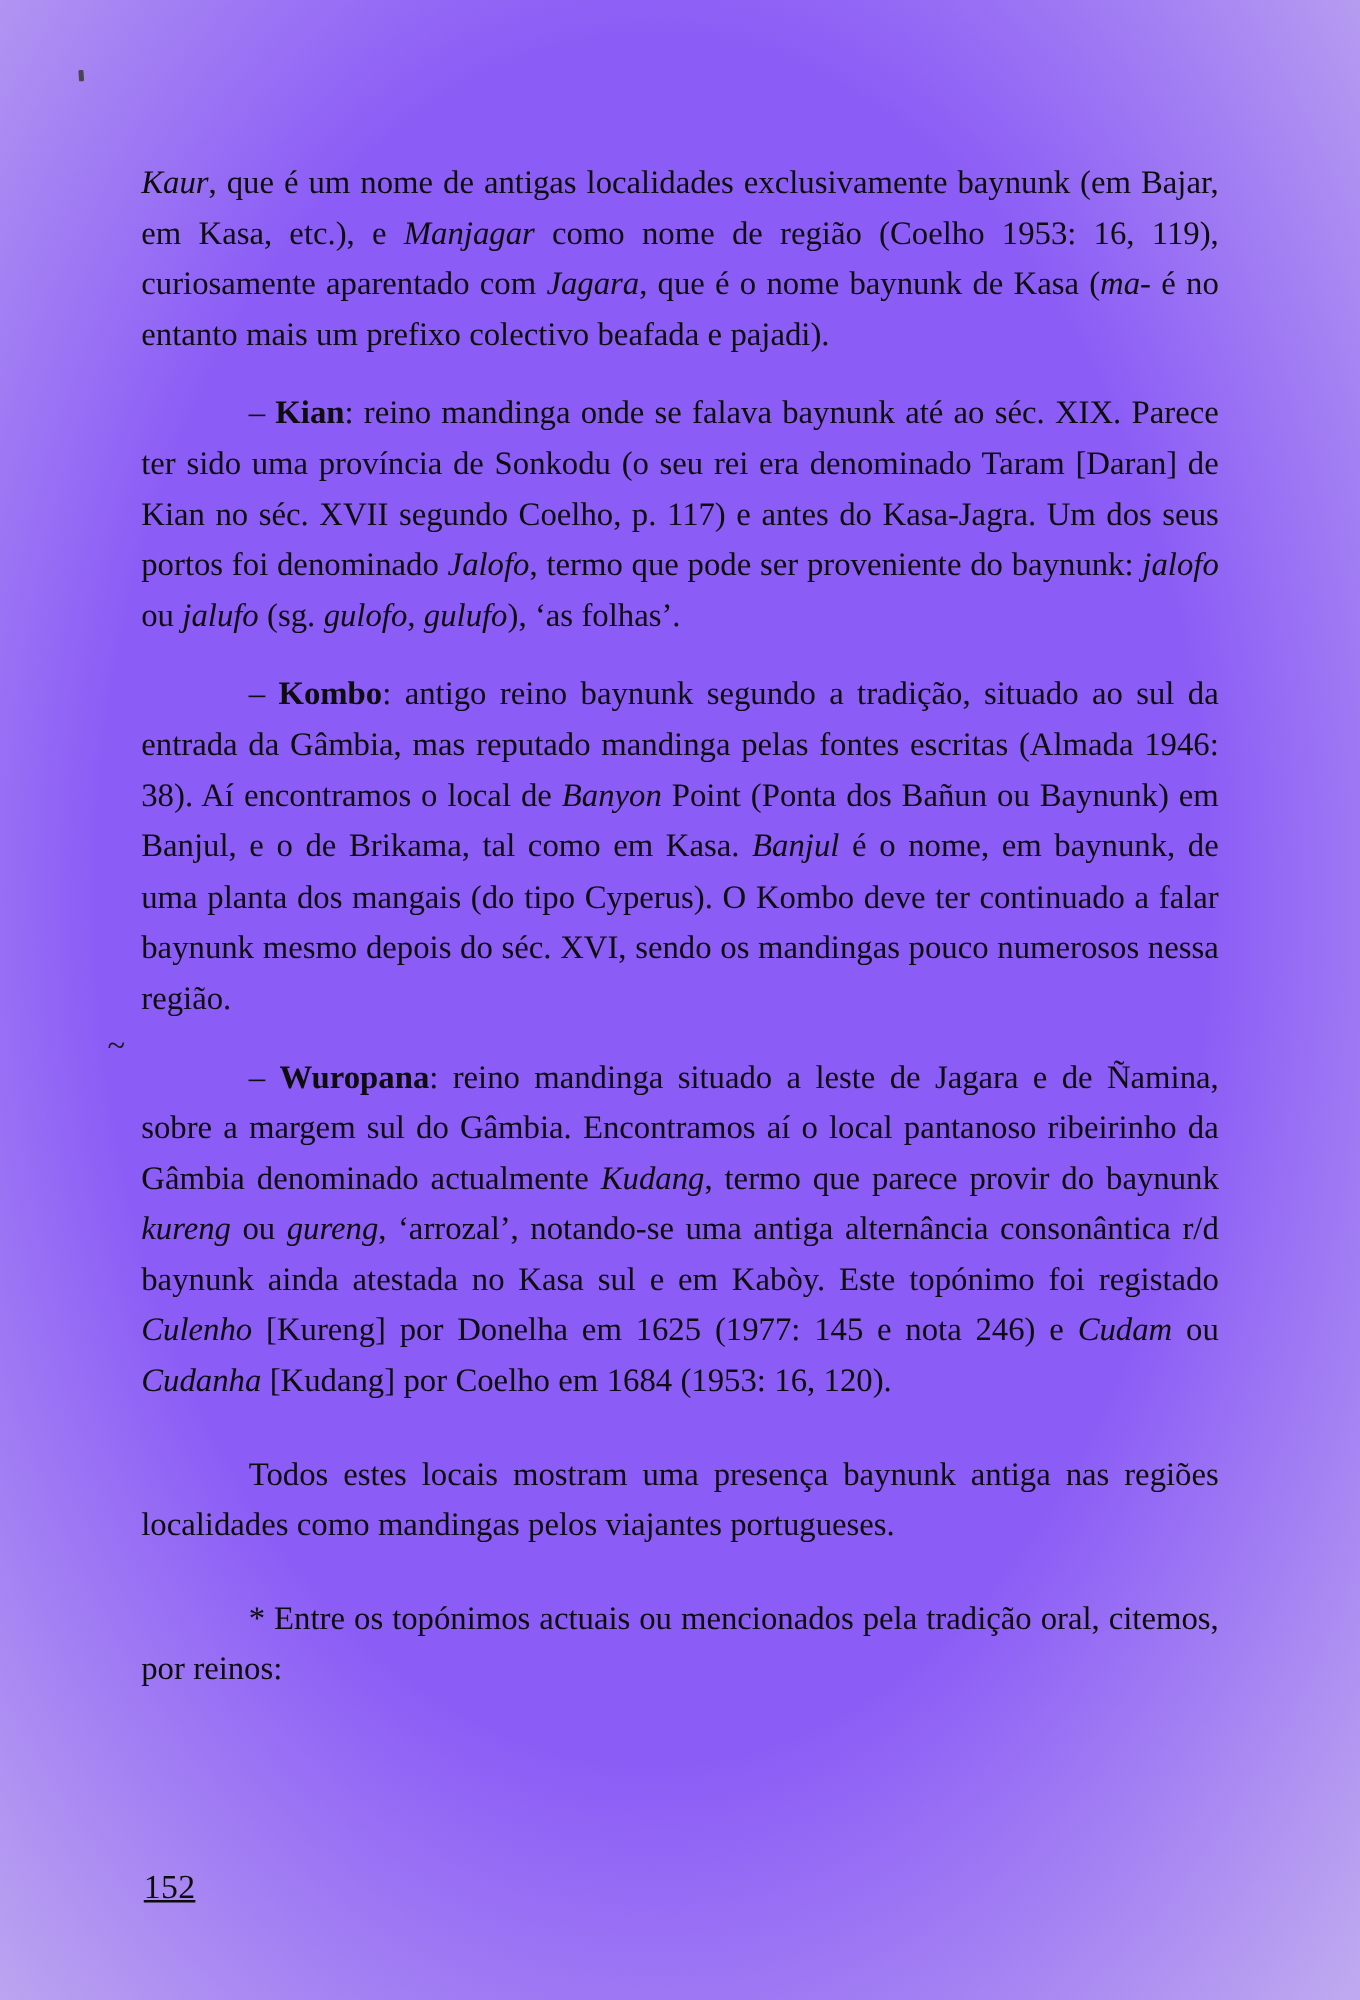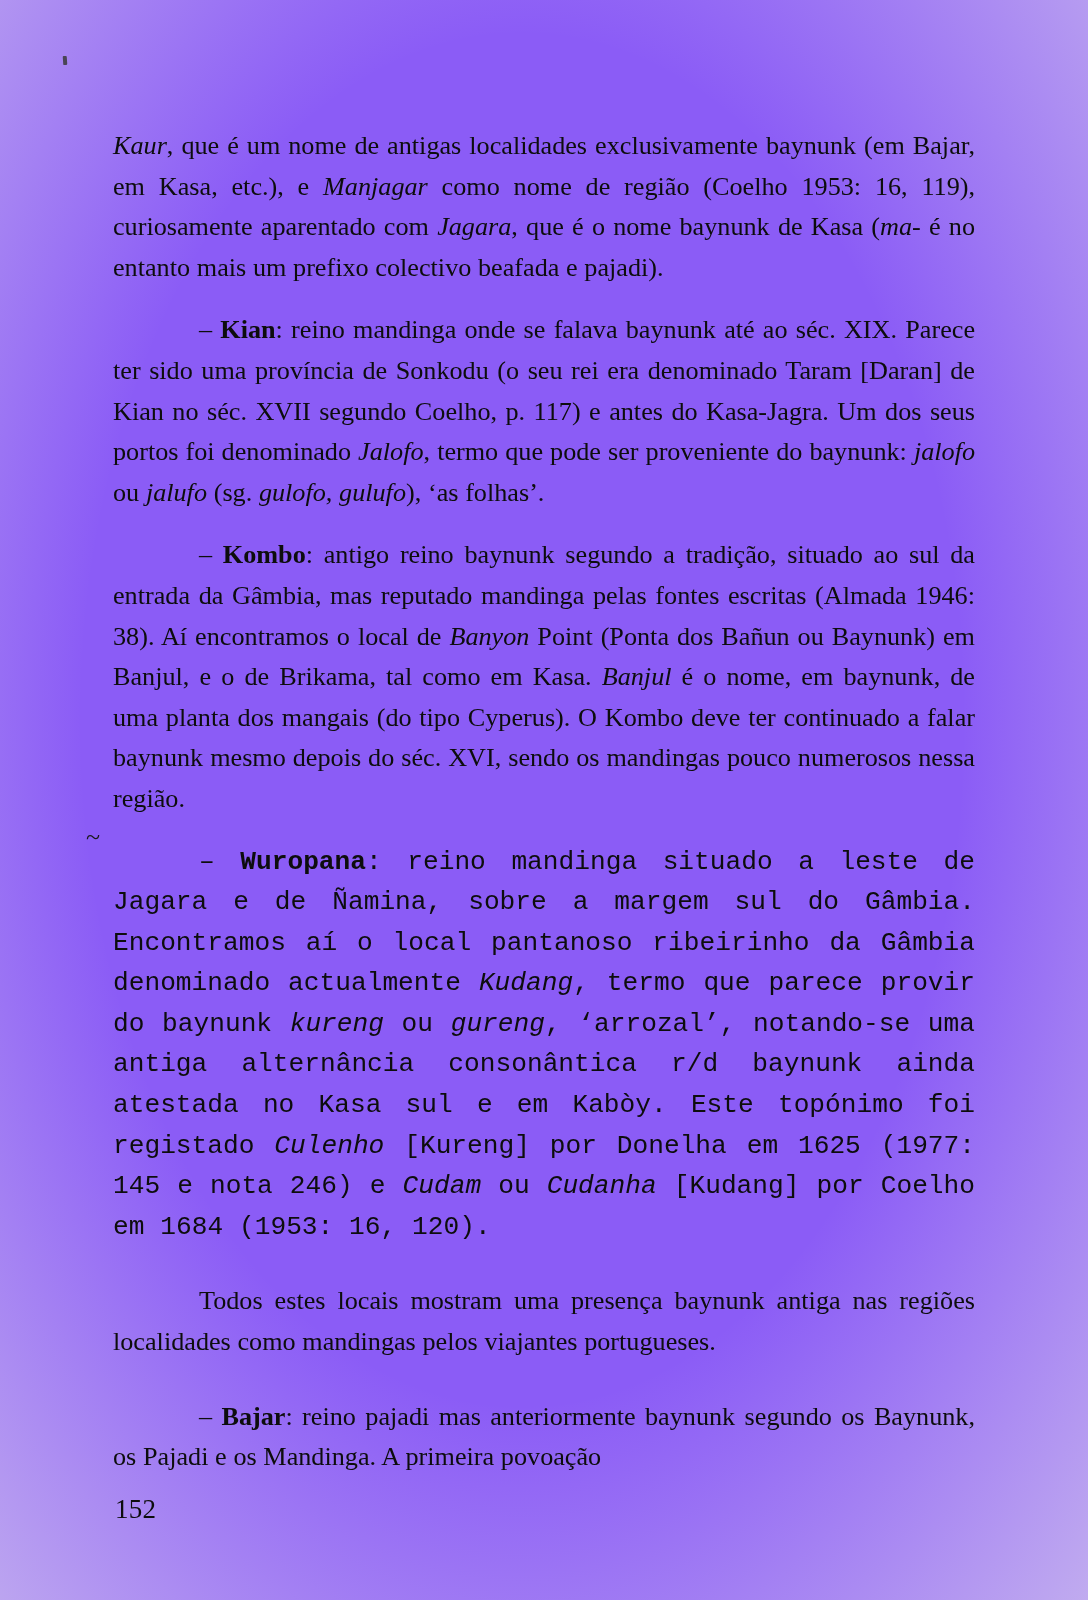--- a/index.html
+++ b/index.html
@@ -62,20 +62,21 @@
     width: 86px;
   }
 
   .page-number {
     position: absolute;
     left: 115px;
     top: 1496px;
     font-size: 27px;
     line-height: 1;
     letter-spacing: 0.01em;
+    text-decoration: underline;
   }
 
   
   .speck-top {
     position: absolute;
     left: 63px;
     top: 56px;
     width: 4px;
     height: 9px;
     background: #3a3a3a;
@@ -86,39 +87,39 @@
 
   .stray-tilde {
     position: absolute;
     left: 86px;
     top: 824px;
     font-size: 26px;
     line-height: 1;
     color: #1a1a1a;
   }
 
-  .para-wuropana { position: relative; font-family: Liberation Mono, monospace; }
+  .para-wuropana { position: relative; }
 </style>
 </head>
 <body>
 
 <div class="page">
 
   <div class="paper-tone"></div>
 
   <div class="speck-top"></div>
 
   <div class="text-column">
 
     <p class="para"><span class="it">Kaur</span><span>, que é um nome de antigas localidades exclusivamente baynunk (em Bajar, em Kasa, etc.), e </span><span class="it">Manjagar</span><span> como nome de região (Coelho 1953: 16, 119), curiosamente aparentado com </span><span class="it">Jagara</span><span>, que é o nome baynunk de Kasa (</span><span class="it">ma-</span><span> é no entanto mais um prefixo colectivo beafada e pajadi).</span></p>
     <p class="para gap-md indent-first"><span>– </span><span class="bd">Kian</span><span>: reino mandinga onde se falava baynunk até ao séc. XIX. Parece ter sido uma província de Sonkodu (o seu rei era denominado Taram [Daran] de Kian no séc. XVII segundo Coelho, p. 117) e antes do Kasa-Jagra. Um dos seus portos foi denominado </span><span class="it">Jalofo</span><span>, termo que pode ser proveniente do baynunk: </span><span class="it">jalofo</span><span> ou </span><span class="it">jalufo</span><span> (sg. </span><span class="it">gulofo, gulufo</span><span>), ‘as folhas’.</span></p>
     <p class="para gap-md indent-first"><span>– </span><span class="bd">Kombo</span><span>: antigo reino baynunk segundo a tradição, situado ao sul da entrada da Gâmbia, mas reputado mandinga pelas fontes escritas (Almada 1946: 38). Aí encontramos o local de </span><span class="it">Banyon</span><span> Point (Ponta dos Bañun ou Baynunk) em Banjul, e o de Brikama, tal como em Kasa. </span><span class="it">Banjul</span><span> é o nome, em baynunk, de uma planta dos mangais (do tipo Cyperus). O Kombo deve ter continuado a falar baynunk mesmo depois do séc. XVI, sendo os mandingas pouco numerosos nessa região.</span></p>
     <p class="para gap-md indent-first para-wuropana"><span>– </span><span class="bd">Wuropana</span><span>: reino mandinga situado a leste de Jagara e de Ñamina, sobre a margem sul do Gâmbia. Encontramos aí o local pantanoso ribeirinho da Gâmbia denominado actualmente </span><span class="it">Kudang</span><span>, termo que parece provir do baynunk </span><span class="it">kureng</span><span> ou </span><span class="it">gureng</span><span>, ‘arrozal’, notando-se uma antiga alternância consonântica r/d baynunk ainda atestada no Kasa sul e em Kabòy. Este topónimo foi registado </span><span class="it">Culenho</span><span> [Kureng] por Donelha em 1625 (1977: 145 e nota 246) e </span><span class="it">Cudam</span><span> ou </span><span class="it">Cudanha</span><span> [Kudang] por Coelho em 1684 (1953: 16, 120).</span></p>
     <p class="para gap-lg indent-first"><span>Todos estes locais mostram uma presença baynunk antiga nas regiões localidades como mandingas pelos viajantes portugueses.</span></p>
-    <p class="para gap-lg indent-first"><span>– </span><span class="bd">Bajar</span><span>: reino pajadi mas anteriormente baynunk segundo os Baynunk, os Pajadi e os Mandinga. A primeira povoação</span></p>
+    <p class="para gap-lg indent-first"><span>* Entre os topónimos actuais ou mencionados pela tradição oral, citemos, por reinos:</span></p>
 
   </div>
 
   <div class="stray-tilde">~</div>
 
   <div class="page-number">152</div>
 
 </div>
 
 </body></html>

